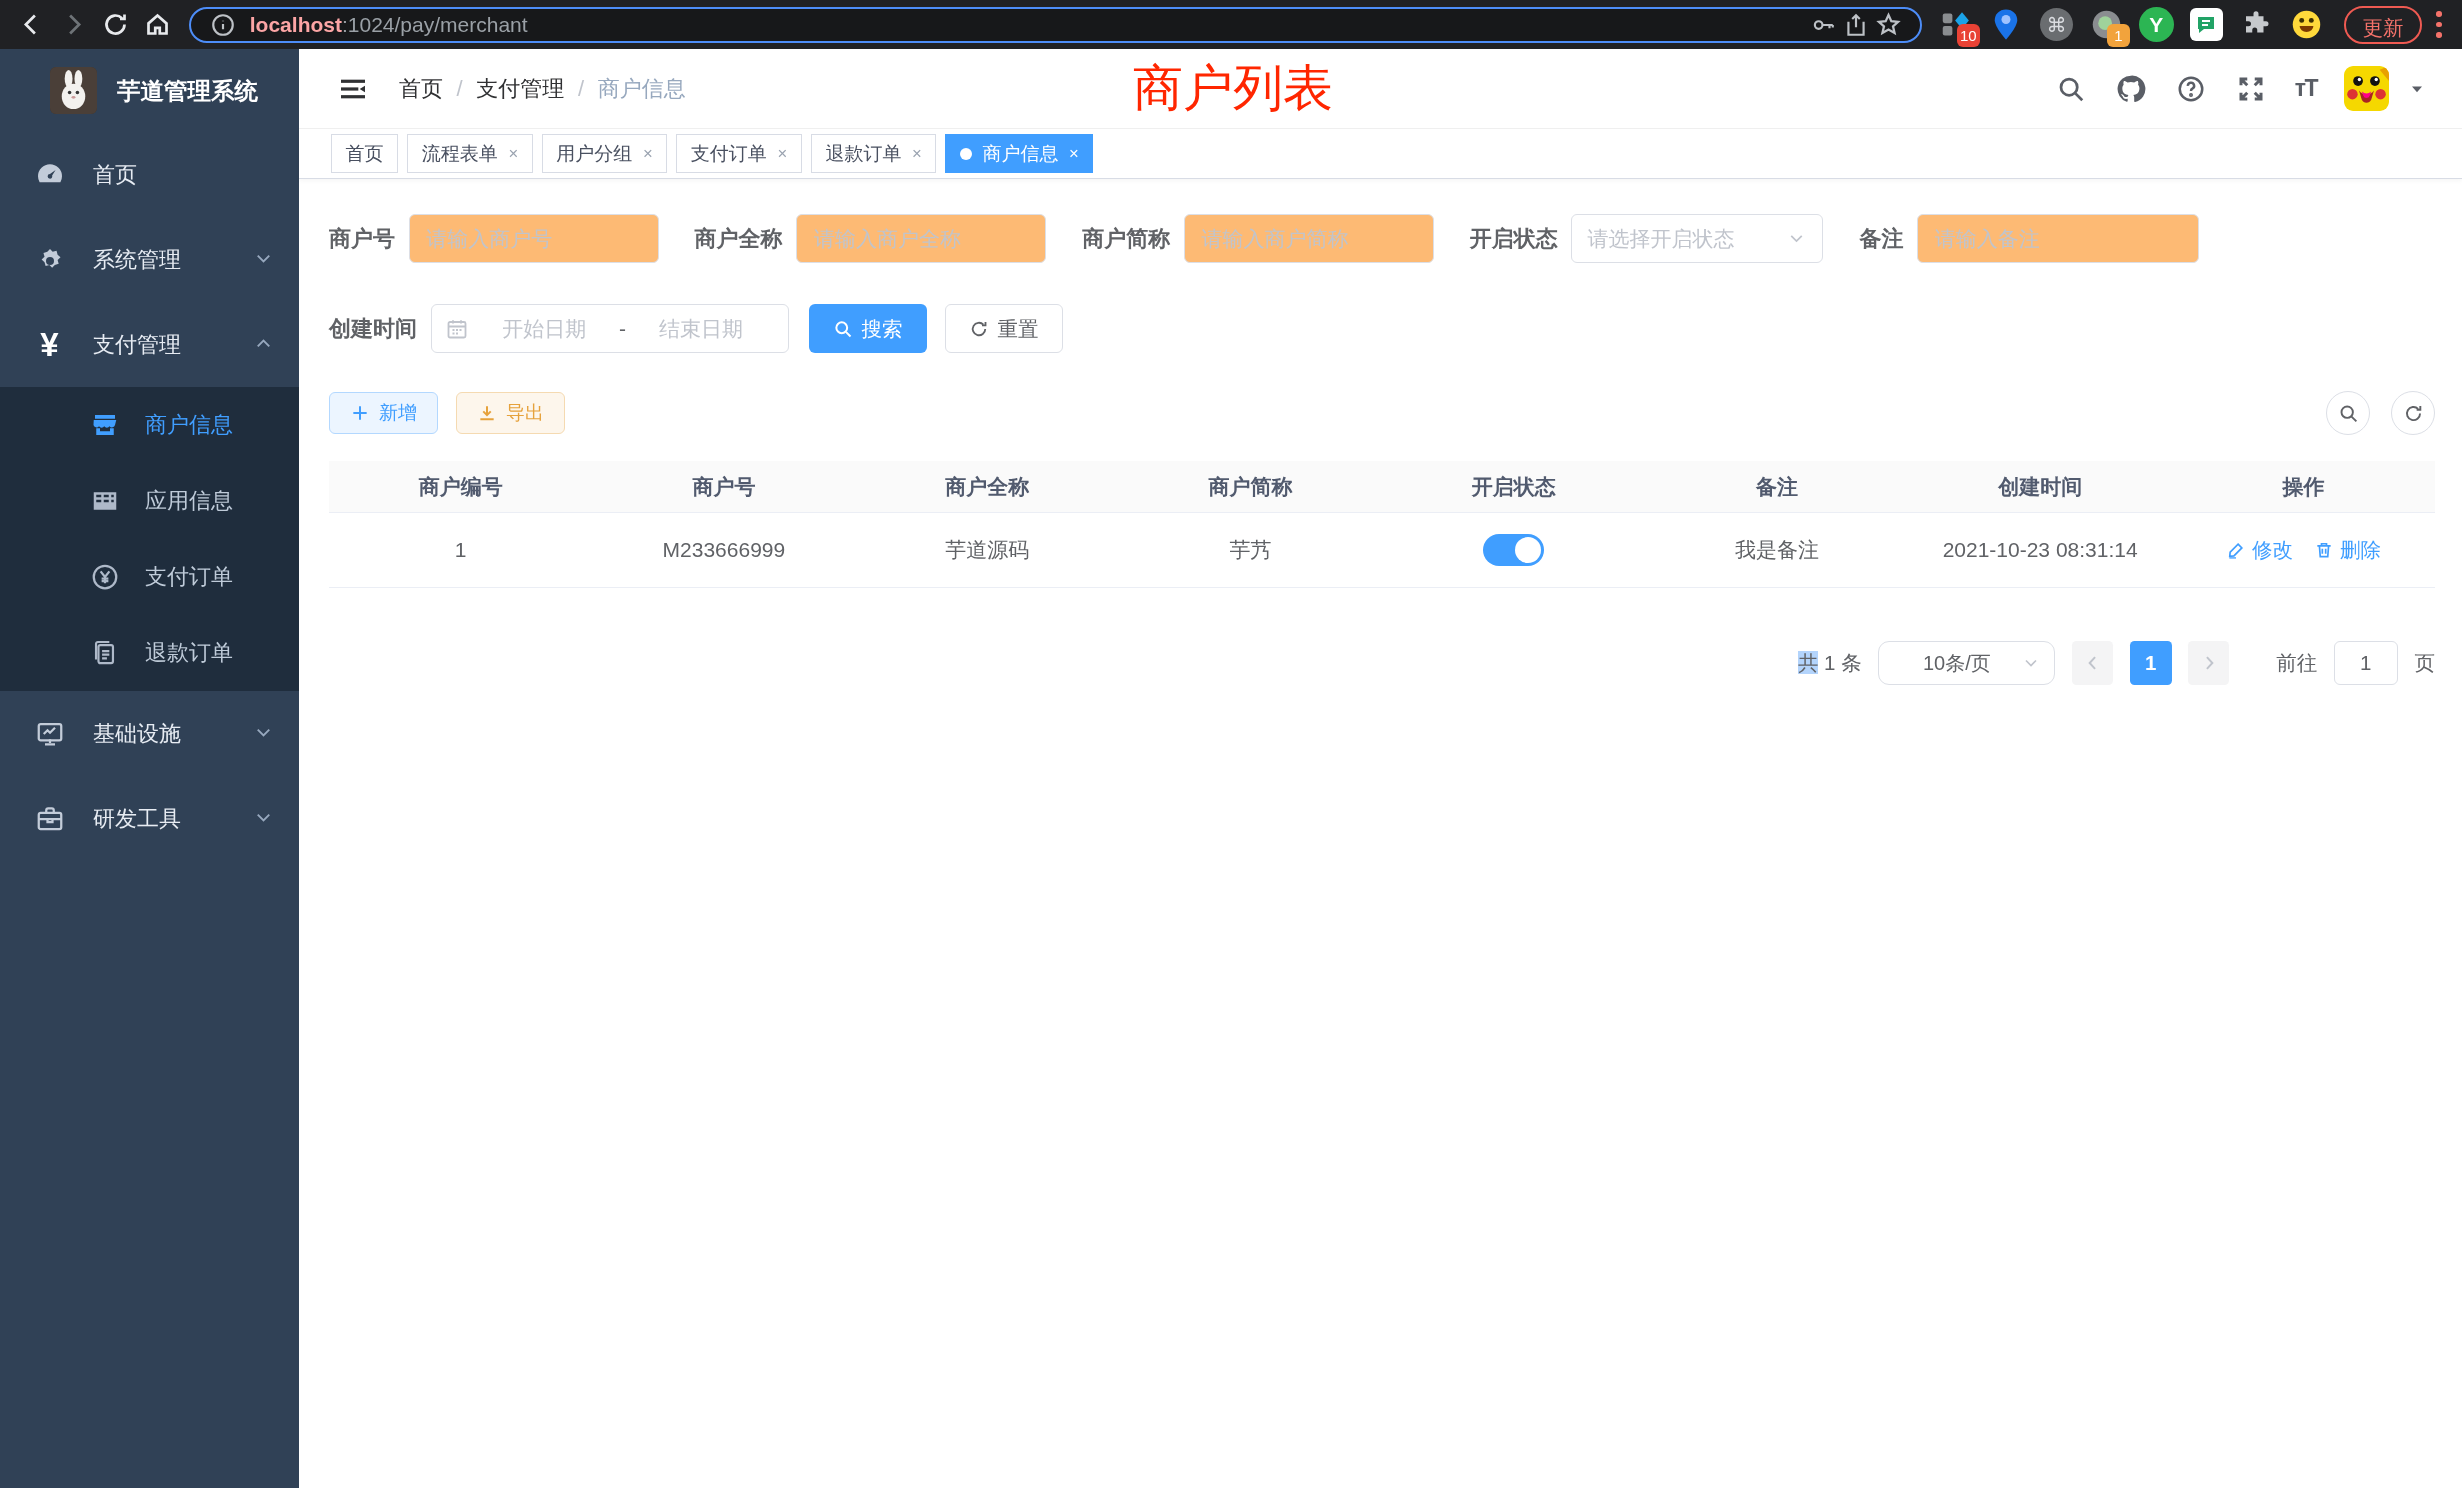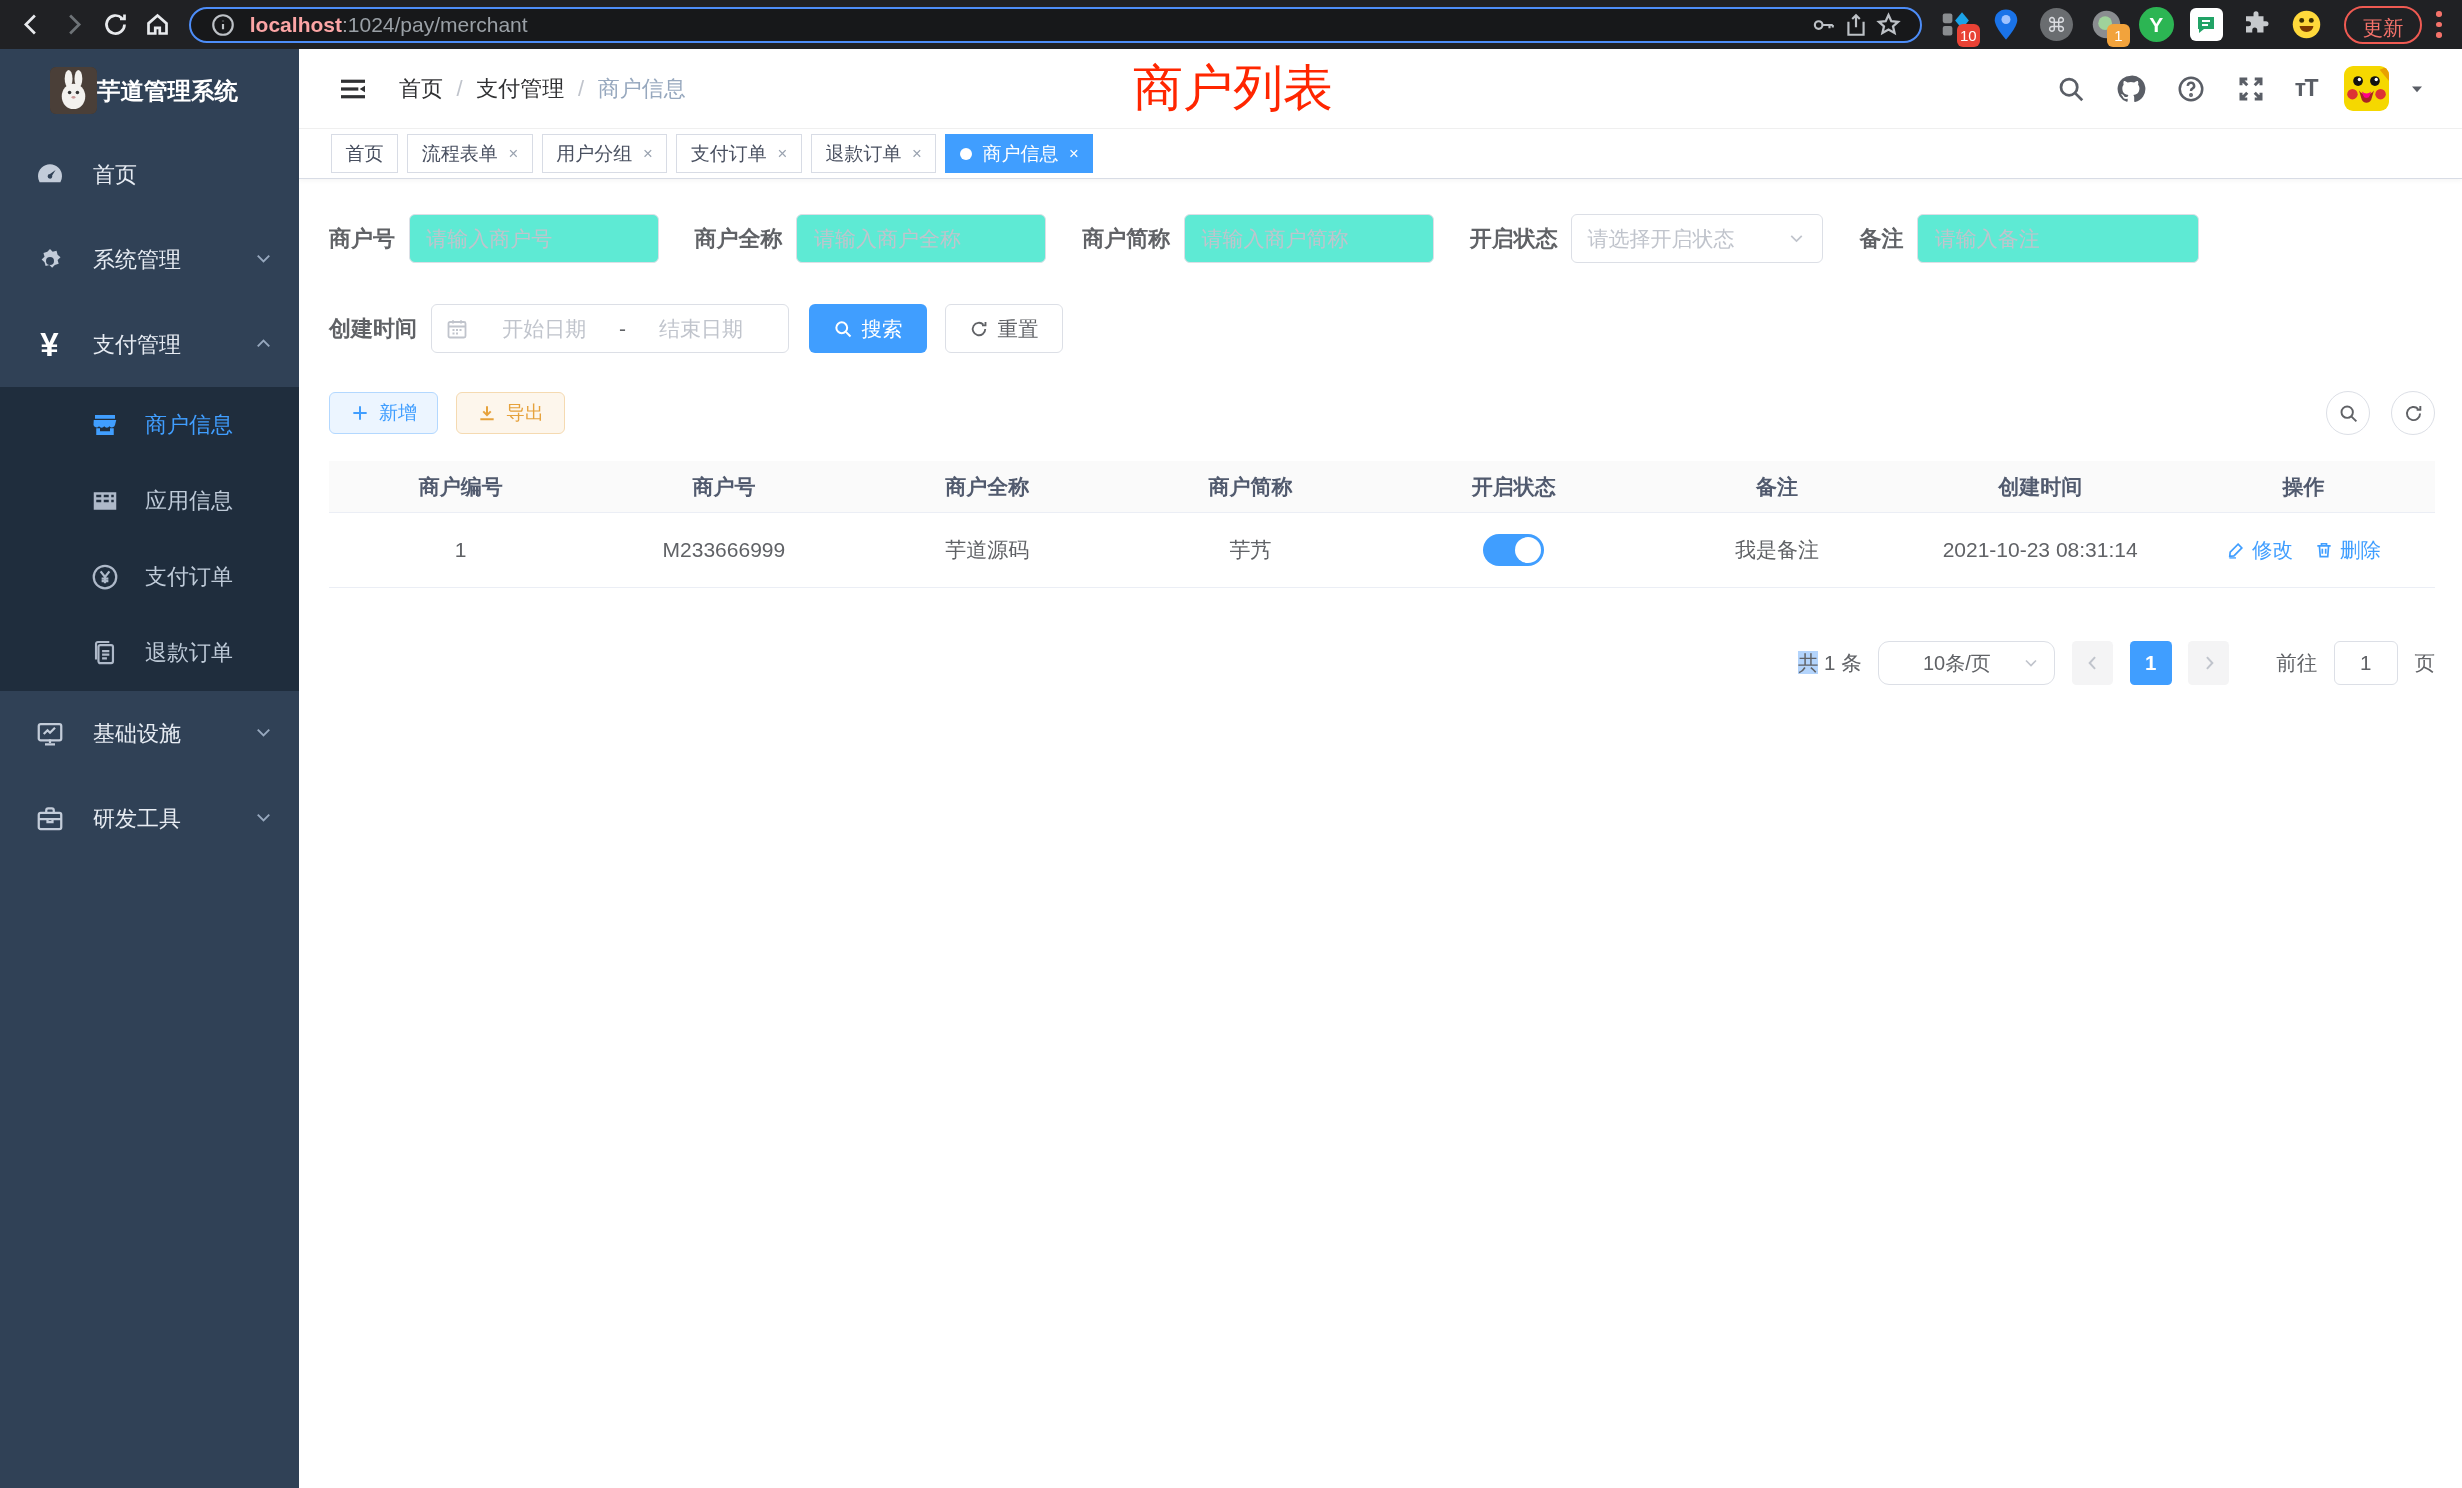--- a/index.html
+++ b/index.html
@@ -25,21 +25,21 @@
   .sq-white { width:33px; height:33px; border-radius:6px; background:#fff; display:flex; align-items:center; justify-content:center; }
   .update-pill { margin-left:20px; height:38px; border:2.3px solid #ef5a52; color:#f4726a; border-radius:20px; display:flex; align-items:flex-end; padding:0 16.7px; font-size:20.5px; flex:0 0 auto; }
   .menu-dots { width:30px; height:36px; margin-left:4.5px; display:flex; flex-direction:column; align-items:center; justify-content:center; gap:5.3px; }
   .menu-dots i { width:5.3px; height:5.3px; border-radius:50%; background:#f4726a; }
 
   
   .app { position:absolute; top:49px; left:0; width:2462px; height:1440px; display:flex; }
   .sidebar { width:299px; height:100%; background:#304156; flex:0 0 auto; }
   .logo-row { height:83px; display:flex; align-items:center; padding-left:50px; }
   .logo-img { width:47px; height:47px; border-radius:6px; background:#3b3430; display:flex; align-items:center; justify-content:center; overflow:hidden; }
-  .logo-title { color:#fff; font-size:23.5px; font-weight:bold; white-space:nowrap; }
+  .logo-title { color:#fff; font-size:23.5px; font-weight:bold; margin-left:20px; white-space:nowrap; }
   .menu { }
   .menu-item { height:85px; display:flex; align-items:center; padding:0 21px 0 32px; color:#e7ecf3; font-size:22px; cursor:pointer; }
   .menu-item .mi-icon { width:35px; height:35px; color:#b6c2d2; display:flex; align-items:center; justify-content:center; margin-right:26px; font-size:27px; flex:0 0 auto; }
   .menu-item .mi-label { flex:1 1 auto; }
   .menu-item .mi-caret { color:#97a8be; width:26px; height:26px; }
   .submenu { background:#1f2d3d; }
   .submenu-item { height:76px; display:flex; align-items:center; padding-left:88px; color:#bfcbd9; font-size:22px; cursor:pointer; }
   .submenu-item .mi-icon { width:33px; height:33px; margin-right:24px; display:flex; align-items:center; justify-content:center; color:#a3b1c2; font-size:24px; }
   .submenu-item.active { color:#409eff; }
   .submenu-item.active .mi-icon { color:#409eff; }
@@ -60,21 +60,21 @@
   .tabbar { height:50px; display:flex; align-items:center; padding-left:32px; border-bottom:1.5px solid #d8dce5; box-shadow:0 1.5px 4.5px rgba(0,0,0,0.04); }
   .tab { height:39px; display:flex; align-items:center; padding:0 13.6px; border:1.5px solid #d8dce5; background:#fff; color:#495060; font-size:19px; margin-right:9px; cursor:pointer; white-space:nowrap; }
   .tab .tab-x { font-size:16.7px; margin-left:10.6px; color:#9aa3b0; }
   .tab.active { background:#409eff; border-color:#409eff; color:#fff; }
   .tab.active .tab-x { color:#fff; }
   .tab-dot { width:12px; height:12px; border-radius:50%; background:#fff; margin-right:10.6px; }
 
   .content { flex:1 1 auto; padding:35px 27px 0 30px; }
   .frow { display:flex; align-items:center; }
   .flabel { font-size:22px; color:#606266; font-weight:bold; margin-right:13.6px; white-space:nowrap; }
-  .finput { height:49px; border:1.5px solid #dcdfe6; border-radius:6px; background:#5eead4; font-size:21px; color:#606266; padding:0 16.7px; outline:none; font-family:inherit; }
+  .finput { height:49px; border:1.5px solid #dcdfe6; border-radius:6px; background:#fdba74; font-size:21px; color:#606266; padding:0 16.7px; outline:none; font-family:inherit; }
   .finput::placeholder { color:#c0c4cc; }
   .w330 { width:250px; margin-right:36px; }
   .fselect { width:252px; height:49px; border:1.5px solid #dcdfe6; border-radius:6px; display:flex; align-items:center; padding:0 15px; margin-right:36px; }
   .fselect .ph { color:#c0c4cc; font-size:21px; flex:1; }
   .fselect .chev { color:#c0c4cc; width:21px; height:21px; }
   .daterange { width:358px; height:49px; border:1.5px solid #dcdfe6; border-radius:6px; display:flex; align-items:center; padding:0 13.6px; gap:2px; }
   .daterange .cal { color:#c0c4cc; width:24px; height:24px; flex:0 0 auto; }
   .daterange .dph { color:#c0c4cc; font-size:21px; flex:1; text-align:center; }
   .daterange .dsep { color:#606266; font-size:21px; }
   .btn { height:49px; border-radius:6px; display:flex; align-items:center; justify-content:center; font-size:20.5px; padding:0 23px; cursor:pointer; gap:9px; border:1.5px solid transparent; white-space:nowrap; }

